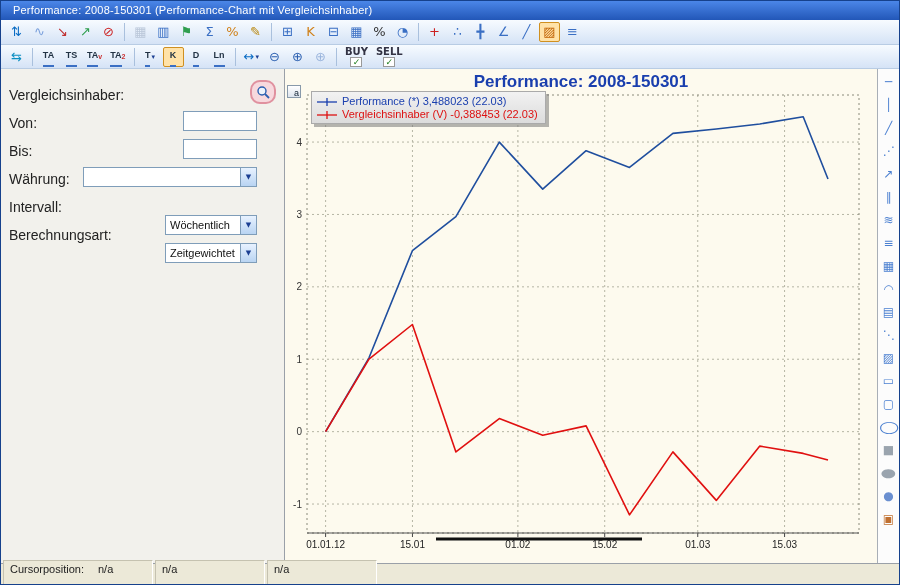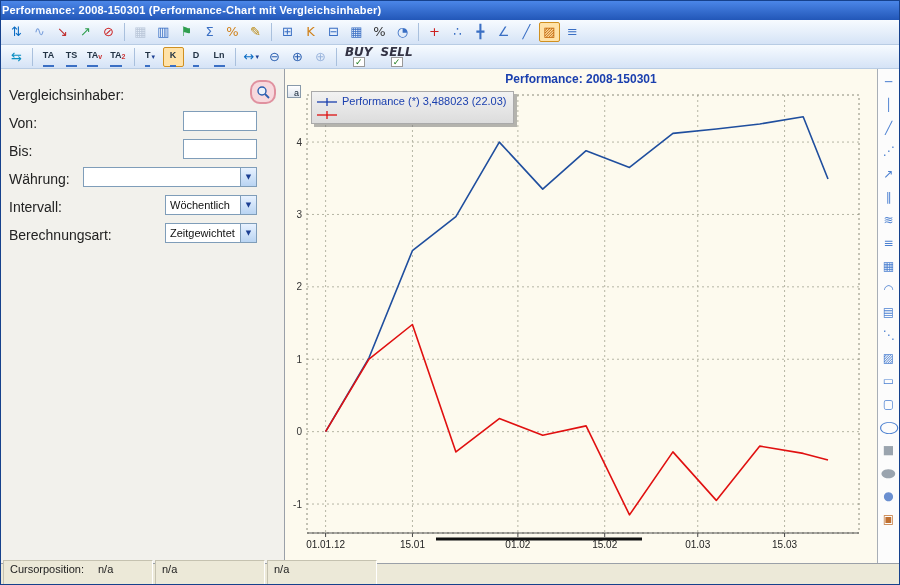--- a/index.html
+++ b/index.html
@@ -1,56 +1,56 @@
 <!DOCTYPE html>
 <html><head>
 <meta charset="utf-8">
 <style>
   html,body{margin:0;padding:0;background:#d6d2c6;font-family:"Liberation Sans",sans-serif;}
   .window{position:relative;width:900px;height:585px;background:#f0eee6;border:1px solid #16418c;box-sizing:border-box;overflow:hidden;}
   
-  .titlebar{height:19px;background:linear-gradient(#4b86e8,#2257b8);color:#fff;font-size:11px;font-weight:bold;line-height:19px;padding-left:1px;letter-spacing:.2px;}
+  .titlebar{height:19px;background:linear-gradient(#4b86e8,#2257b8);color:#fff;font-size:11px;font-weight:normal;line-height:19px;padding-left:12px;letter-spacing:.2px;}
   
   .toolbar{display:flex;align-items:center;background:linear-gradient(#f7fbff,#d5e3f6);border-bottom:1px solid #b8cce4;padding:1px 4px;box-sizing:border-box;}
   .toolbar1{height:25px;}
   .toolbar2{height:24px;}
   .tbtn{display:inline-flex;align-items:center;justify-content:center;min-width:21px;height:20px;margin:0 1px;padding:0 2px;border:1px solid transparent;background:transparent;font-family:"DejaVu Sans",sans-serif;font-size:13px;line-height:18px;color:#3a6fc4;cursor:pointer;}
   .tbtn .gl{display:inline-block;}
   .tbtn.pressed{background:#ffe2a8;border:1px solid #d09020;border-radius:2px;}
   .tbtn.dis{opacity:.4;}
   .tbtn.textbtn{font-size:9px;font-weight:bold;color:#234;font-family:"Liberation Sans",sans-serif;}
   .tbtn.textbtn .lb{border-bottom:2px solid #3a6fc4;padding-bottom:1px;}
   .tbtn sup{font-size:7px;color:#c33;}
   .tbtn .dar{font-size:7px;color:#1b3f93;margin-left:1px;font-family:"DejaVu Sans",sans-serif;}
   .tbtn.checkbtn{flex-direction:column;line-height:8px;padding-top:1px;}
-  .cbl{font-size:12px;font-weight:bold;color:#334;letter-spacing:0;font-style:italic;}
+  .cbl{font-size:10px;font-weight:bold;color:#334;letter-spacing:0;}
   .cbx{font-size:9px;color:#1c7c1c;background:#fff;border:1px solid #999;width:10px;height:9px;line-height:8px;margin-top:1px;}
   .tsep{width:1px;height:18px;background:#a9c0dd;margin:0 4px;display:inline-block;}
   
   .content{position:absolute;top:68px;left:0;right:0;bottom:21px;display:flex;}
   
   .leftpanel{width:284px;background:#f2f1ec;border-right:1px solid #9aa0a8;box-sizing:border-box;position:relative;}
   .panelheader{height:17px;background:linear-gradient(#ffffff,#c8d7ef);border-bottom:1px solid #9fb6d9;display:flex;align-items:center;font-size:10.5px;font-weight:bold;color:#1a2f66;padding:0 4px;}
   .panelheader .sp{flex:1;}
   .pclose{font-size:12px;font-weight:bold;color:#333;cursor:pointer;padding:0 2px;line-height:14px;}
   .pbody{padding-top:14px;}
   .prow{position:relative;height:22px;margin-bottom:6px;}
   .plabel{position:absolute;left:8px;top:4px;font-size:14px;color:#222;}
   .txtinput{position:absolute;top:0;right:27px;width:66px;height:18px;border:1px solid #7f9db9;background:#fff;font-size:11px;padding:0 3px;font-family:"Liberation Sans",sans-serif;}
   .combo{position:absolute;top:0;right:27px;height:18px;border:1px solid #7f9db9;background:#fff;display:flex;align-items:center;box-sizing:content-box;}
   .combo .cval{flex:1;font-size:11px;padding:0 4px;color:#111;white-space:nowrap;overflow:hidden;}
   .combo .carrow{width:15px;height:18px;background:linear-gradient(#e8f2ff,#b9d4f2);border-left:1px solid #7f9db9;color:#1b3f93;font-size:7px;display:flex;align-items:center;justify-content:center;font-family:"DejaVu Sans",sans-serif;}
   .wcombo{width:172px;}
-  .mcombo{width:90px;}
+  .mcombo{width:90px;margin-top:20px;}
   .pinkfield{position:absolute;left:112px;top:-2px;width:132px;height:20px;background:#f7d9de;border:2px solid #e0919f;border-radius:4px;display:flex;align-items:center;font-size:11px;color:#222;padding:0 4px;box-sizing:border-box;}
   .pinkfield span{margin-left:4px;}
   .searchbtn{position:absolute;right:8px;top:-3px;width:26px;height:24px;background:#f7d9de;border:2px solid #e0919f;border-radius:10px;display:flex;align-items:center;justify-content:center;cursor:pointer;padding:0;}
   
   .chartarea{flex:1;position:relative;background:#fdfaee;overflow:hidden;}
-  .charttitle{position:absolute;top:3px;left:0;right:0;text-align:center;font-size:12px;font-weight:bold;color:#1a3fae;}
+  .charttitle{position:absolute;top:3px;left:0;right:0;text-align:center;font-size:17px;font-weight:bold;color:#1a3fae;}
   .abtn{position:absolute;left:2px;top:16px;width:13px;height:13px;border:1px solid #8899aa;background:linear-gradient(#fff,#dde4ee);font-size:9px;line-height:12px;text-align:center;color:#123;cursor:pointer;}
   .legend{position:absolute;left:26px;top:22px;background:linear-gradient(#f2f2f2,#dcdcdc);border:1px solid #aaa;box-shadow:3px 3px 0 rgba(120,120,120,.55);padding:2px 7px 3px 4px;z-index:5;}
   .legrow{display:flex;align-items:flex-end;height:13px;font-size:11px;white-space:nowrap;}
   .legrow svg{margin-right:4px;}
   .chartsvg{position:absolute;left:0;top:16px;}
   
   .rightstrip{width:22px;background:#fcfcfc;border-left:1px solid #a8aeb6;display:flex;flex-direction:column;align-items:center;padding-top:2px;box-sizing:border-box;}
   .rtool{width:19px;height:19px;margin:2px 0;border:1px solid transparent;background:transparent;font-family:"DejaVu Sans",sans-serif;font-size:12px;line-height:17px;color:#4a7fd0;cursor:pointer;padding:0;display:flex;align-items:center;justify-content:center;}
   .rtool .gl.sq{transform:scaleX(1.5);display:inline-block;}
   
@@ -266,20 +266,21 @@
               <line x1="1" y1="5" x2="21" y2="5" stroke="#1a3fae" stroke-width="1.3"></line>
               <line x1="11" y1="1" x2="11" y2="9" stroke="#1a3fae" stroke-width="1.3"></line>
             </svg>
             <span style="color: rgb(26, 63, 174);">Performance (*) 3,488023 (22.03)</span>
           </div>
           <div class="legrow">
             <svg width="22" height="10">
               <line x1="1" y1="5" x2="21" y2="5" stroke="#dd1111" stroke-width="1.3"></line>
               <line x1="11" y1="1" x2="11" y2="9" stroke="#dd1111" stroke-width="1.3"></line>
             </svg>
+            <span style="color: rgb(221, 17, 17);">Vergleichsinhaber (V) -0,388453 (22.03)</span>
           </div>
         </div>
       <svg class="chartsvg" id="chart-svg" width="594" height="477">
           <line x1="22" x2="574" y1="419.0413223140496" y2="419.0413223140496" stroke="#b5b5a4" stroke-width="1" stroke-dasharray="2,3"></line>
           <text x="17" y="422.5413223140496" font-size="10" fill="#333" text-anchor="end" font-family="Liberation Sans, sans-serif">-1</text>
           <line x1="22" x2="574" y1="346.64462809917353" y2="346.64462809917353" stroke="#b5b5a4" stroke-width="1" stroke-dasharray="2,3"></line>
           <text x="17" y="350.14462809917353" font-size="10" fill="#333" text-anchor="end" font-family="Liberation Sans, sans-serif">0</text>
           <line x1="22" x2="574" y1="274.24793388429754" y2="274.24793388429754" stroke="#b5b5a4" stroke-width="1" stroke-dasharray="2,3"></line>
           <text x="17" y="277.74793388429754" font-size="10" fill="#333" text-anchor="end" font-family="Liberation Sans, sans-serif">1</text>
           <line x1="22" x2="574" y1="201.8512396694215" y2="201.8512396694215" stroke="#b5b5a4" stroke-width="1" stroke-dasharray="2,3"></line>

